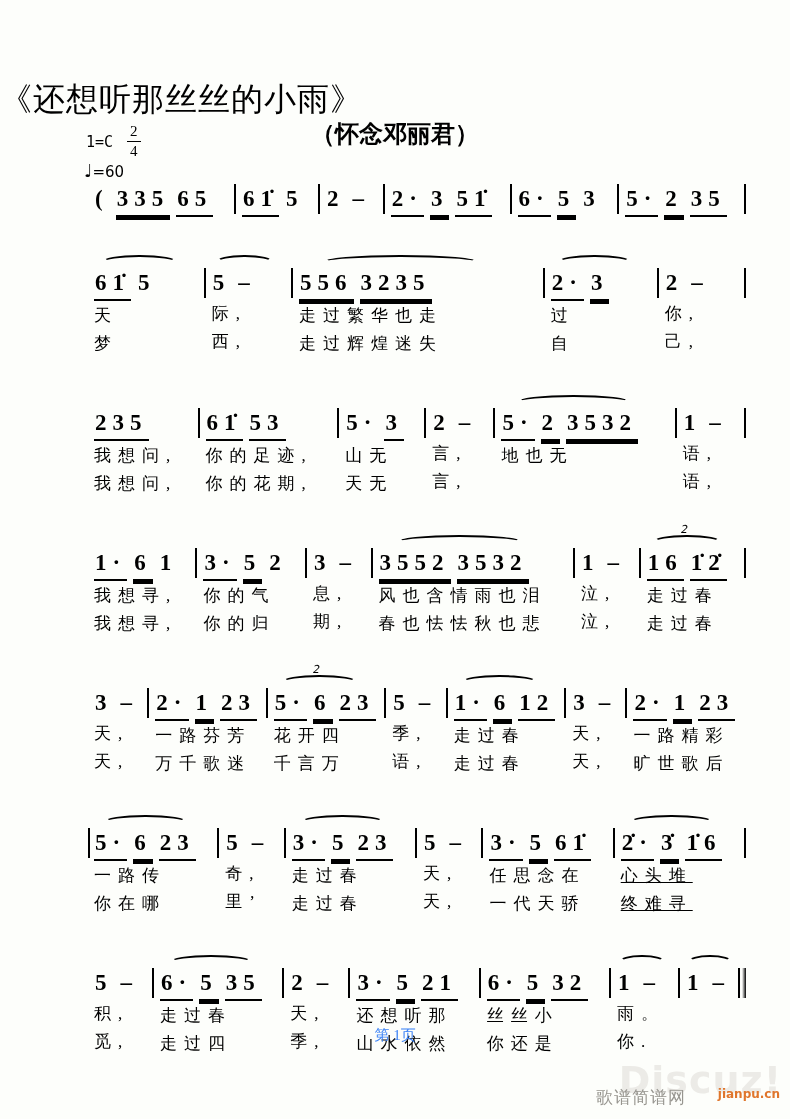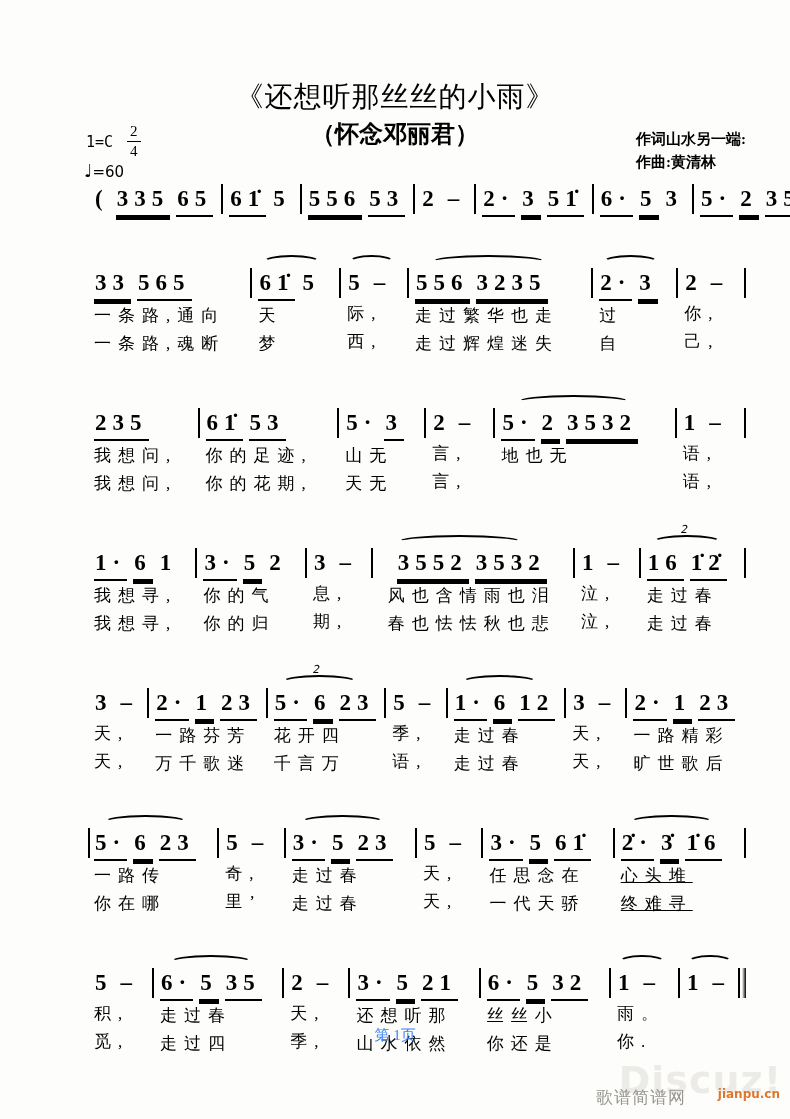--- a/index.html
+++ b/index.html
@@ -8,21 +8,21 @@
     width:790px;height:1119px;
     margin:0 auto;
     background:#fdfefb;
     font-family:"Liberation Serif", serif;
     color:#000;
     overflow:hidden;
   }
   
   .title{
     position:absolute;top:78px;left:0;right:0;
-    text-align:center;font-size:28px;font-weight:400;letter-spacing:1px;
+    font-size:32px;font-weight:400;letter-spacing:1px;
   }
   .subtitle{
     position:absolute;top:118px;left:0;right:0;
     text-align:center;font-size:24px;font-weight:700;
   }
   .keysig{position:absolute;top:124px;left:86px;font-size:16px;}
   .keysig .key{display:inline-block;vertical-align:middle;font-family:"DejaVu Sans Mono",monospace;font-size:15px;}
   .frac{display:inline-block;vertical-align:middle;margin-left:14px;text-align:center;line-height:1;}
   .frac .num{display:block;font-size:15px;padding:0 3px 2px 3px;border-bottom:1px solid #000;}
   .frac .den{display:block;font-size:15px;padding-top:2px;}
@@ -87,55 +87,43 @@
   <div class="title">《还想听那丝丝的小雨》</div>
   <div class="subtitle">（怀念邓丽君）</div>
 
   <div class="keysig">
     <span class="key">1=C</span><span class="frac"><span class="num">2</span><span class="den">4</span></span>
   </div>
   <div class="tempo">
     <span class="noteglyph">♩</span><span>=60</span>
   </div>
 
-  <div class="credits">
-    <div>作词山水另一端:</div>
-    <div>作曲:黄清林</div>
-  </div>
 
   <div class="score">
       <div class="system end-single">
         <div class="measure" style="flex-grow: 7;">
           <div class="notes"><span class="tok">( </span><span class="tok u2">335</span><span class="tok u1">65</span></div>
         </div>
         <div class="measure" style="flex-grow: 3;">
           <div class="notes"><span class="tok u1">61̇</span><span class="tok">5</span></div>
         </div>
-        <div class="measure" style="flex-grow: 5;">
-          <div class="notes"><span class="tok u2">556</span><span class="tok u1">53</span></div>
-        </div>
         <div class="measure" style="flex-grow: 2;">
           <div class="notes"><span class="tok">2</span><span class="tok">–</span></div>
         </div>
         <div class="measure" style="flex-grow: 5;">
           <div class="notes"><span class="tok u1">2·</span><span class="tok u2">3</span><span class="tok u1">51̇</span></div>
         </div>
         <div class="measure" style="flex-grow: 4;">
           <div class="notes"><span class="tok u1">6·</span><span class="tok u2">5</span><span class="tok">3</span></div>
         </div>
         <div class="measure" style="flex-grow: 5;">
           <div class="notes"><span class="tok u1">5·</span><span class="tok u2">2</span><span class="tok u1">35</span></div>
         </div>
       </div>
       <div class="system end-single gap-lg">
-        <div class="measure" style="flex-grow: 5;">
-          <div class="notes"><span class="tok u2">33</span><span class="tok u1">565</span></div>
-          <div class="lyr">一条路,通向</div>
-          <div class="lyr">一条路,魂断</div>
-        </div>
         <div class="measure" style="flex-grow: 3;">
           <div class="m-arc"></div>
           <div class="notes"><span class="tok u1">61̇</span><span class="tok">5</span></div>
           <div class="lyr">天</div>
           <div class="lyr">梦</div>
         </div>
         <div class="measure" style="flex-grow: 2;">
           <div class="m-arc"></div>
           <div class="notes"><span class="tok">5</span><span class="tok">–</span></div>
           <div class="lyr">际,</div>
@@ -200,21 +188,21 @@
         <div class="measure" style="flex-grow: 4;">
           <div class="notes"><span class="tok u1">3·</span><span class="tok u2">5</span><span class="tok">2</span></div>
           <div class="lyr">你的气</div>
           <div class="lyr">你的归</div>
         </div>
         <div class="measure" style="flex-grow: 2;">
           <div class="notes"><span class="tok">3</span><span class="tok">–</span></div>
           <div class="lyr">息,</div>
           <div class="lyr">期,</div>
         </div>
-        <div class="measure" style="flex-grow: 8; text-align: center;">
+        <div class="measure" style="flex-grow: 8;">
           <div class="m-arc"></div>
           <div class="notes"><span class="tok u2">3552</span><span class="tok u2">3532</span></div>
           <div class="lyr">风也含情雨也泪</div>
           <div class="lyr">春也怯怯秋也悲</div>
         </div>
         <div class="measure" style="flex-grow: 2;">
           <div class="notes"><span class="tok">1</span><span class="tok">–</span></div>
           <div class="lyr">泣,</div>
           <div class="lyr">泣,</div>
         </div>

